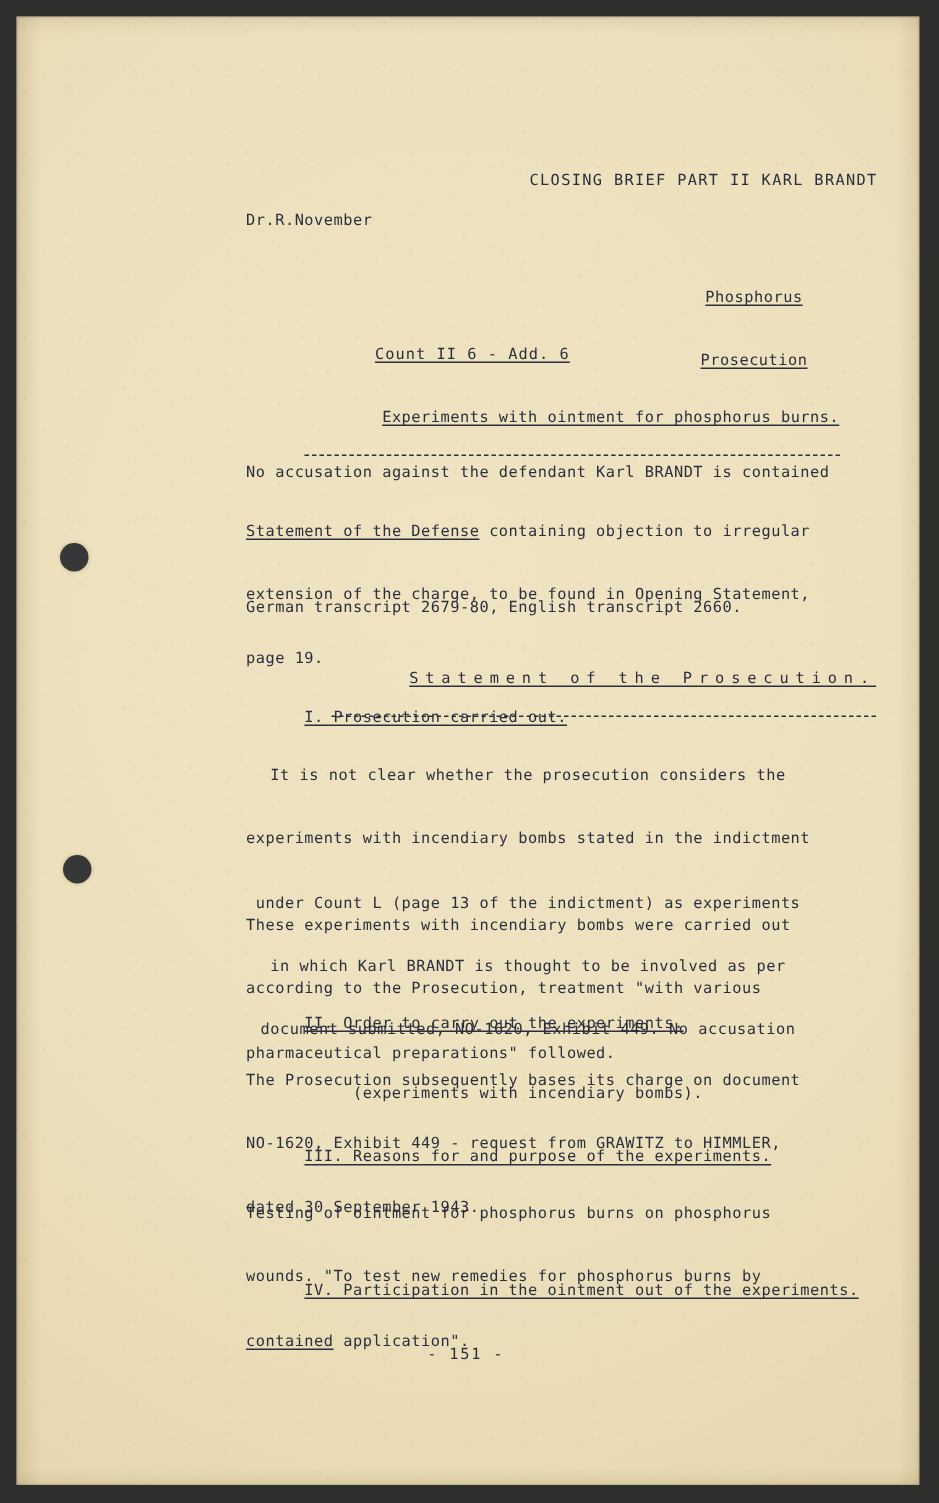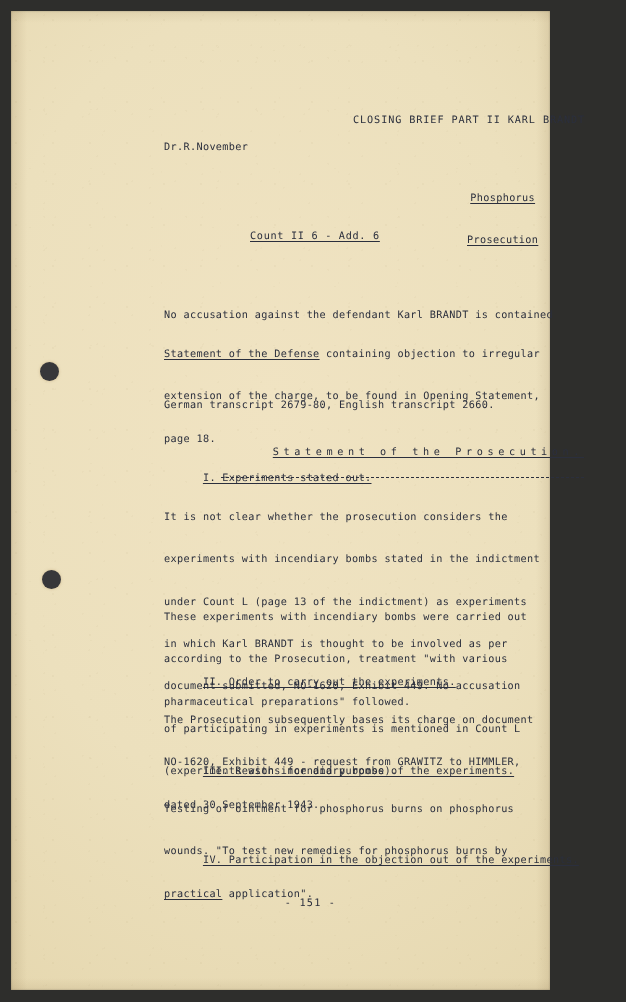--- a/index.html
+++ b/index.html
@@ -12,21 +12,21 @@
     width: 626px;
     height: 1002px;
     background: #2e2e2c;
     overflow: hidden;
     font-family: "DejaVu Sans Mono", "Liberation Mono", monospace;
   }
   .paper {
     position: absolute;
     left: 11px;
     top: 11px;
-    width: 539px;
+    width: 602px;
     height: 979px;
     background:
       radial-gradient(ellipse 120% 90% at 48% 40%, #f0e3c2 0%, #ece0bd 45%, #e6d8b0 78%, #ded0a6 100%);
     box-shadow: 0 0 2px rgba(0,0,0,0.35) inset;
   }
   .grain {
     position: absolute;
     inset: 0;
     pointer-events: none;
     opacity: 0.5;
@@ -94,21 +94,21 @@
   #doc-title      { left: 342px; top: 103px; letter-spacing: 0.9px; }
   #counsel-name   { left: 153px; top: 130px; }
   #subject-block  { left: 456px; top: 153px; text-align: center; }
   #count-line     { left: 198px; top: 205px; letter-spacing: 0.7px; }
   #section-heading{ left: 153px; top: 233px; }
   #para-no-accusation { left: 153px; top: 270px; }
   #stmt-defense   { left: 153px; top: 309px; }
   #stmt-defendant { left: 153px; top: 360px; }
   #prosecution-heading { left: 171px; top: 407px; }
   #heading-i      { left: 153px; top: 447px; }
-  #para-not-clear { left: 153px; top: 472px; }
+  #para-not-clear { left: 153px; top: 472px; text-align: center; }
   #para-buchenwald{ left: 153px; top: 572px; }
   #heading-ii     { left: 153px; top: 651px; }
   #para-order     { left: 153px; top: 675px; }
   #heading-iii    { left: 153px; top: 740px; }
   #para-reasons   { left: 153px; top: 764px; }
   #heading-iv     { left: 153px; top: 829px; }
   #para-participation { left: 153px; top: 853px; }
   #page-number    { left: 0; top: 886px; width: 599px; text-align: center; letter-spacing: 1.2px; }
 </style>
 </head>
@@ -128,52 +128,56 @@
 
     <div class="txt blk" id="subject-block">
       <span class="ln u">Phosphorus</span>
       <span class="ln u">Prosecution</span>
     </div>
 
     <div class="txt" id="count-line">
       <span class="u">Count II 6 - Add. 6</span>
     </div>
 
+    <div class="txt" id="section-heading">
+      <span class="dashed-head">
+        <span class="solid">Experiments with ointment for phosphorus burns.</span>
+      </span>
+    </div>
 
     <div class="txt blk" id="para-no-accusation">
       <span class="ln">No accusation against the defendant Karl BRANDT is contained</span>
     </div>
 
     <div class="txt blk" id="stmt-defense">
       <span class="ln"><span class="u">Statement of the Defense</span><span> containing objection to irregular</span></span>
       <span class="ln">extension of the charge, to be found in Opening Statement,</span>
-      <span class="ln">page 18.</span>
+      <span class="ln">page 19.</span>
     </div>
 
     <div class="txt blk" id="stmt-defendant">
       <span class="ln">German transcript 2679-80, English transcript 2660.</span>
     </div>
 
     <div class="txt" id="prosecution-heading">
       <span class="dashed-head">
         <span class="solid spaced">Statement of the Prosecution.</span>
       </span>
     </div>
 
     <div class="txt" id="heading-i">
-      <span class="u">I. Experiments stated out.</span>
+      <span class="u">I. Prosecution carried out.</span>
     </div>
 
     <div class="txt blk" id="para-not-clear">
       <span class="ln">It is not clear whether the prosecution considers the</span>
       <span class="ln">experiments with incendiary bombs stated in the indictment</span>
       <span class="ln">under Count L (page 13 of the indictment) as experiments</span>
       <span class="ln">in which Karl BRANDT is thought to be involved as per</span>
       <span class="ln">document submitted, NO-1620, Exhibit 449. No accusation</span>
-      <span class="ln">of participating in experiments is mentioned in Count L</span>
       <span class="ln">(experiments with incendiary bombs).</span>
     </div>
 
     <div class="txt blk" id="para-buchenwald">
       <span class="ln">These experiments with incendiary bombs were carried out</span>
       <span class="ln">according to the Prosecution, treatment "with various</span>
       <span class="ln">pharmaceutical preparations" followed.</span>
     </div>
 
     <div class="txt" id="heading-ii">
@@ -186,23 +190,23 @@
       <span class="ln">dated 30 September 1943.</span>
     </div>
 
     <div class="txt" id="heading-iii">
       <span class="u">III. Reasons for and purpose of the experiments.</span>
     </div>
 
     <div class="txt blk" id="para-reasons">
       <span class="ln">Testing of ointment for phosphorus burns on phosphorus</span>
       <span class="ln">wounds. "To test new remedies for phosphorus burns by</span>
-      <span class="ln"><span class="u">practical</span><span> application".</span></span>
+      <span class="ln"><span class="u">contained</span><span> application".</span></span>
     </div>
 
     <div class="txt" id="heading-iv">
-      <span class="u">IV. Participation in the objection out of the experiments.</span>
+      <span class="u">IV. Participation in the ointment out of the experiments.</span>
     </div>
 
 
     <div class="txt" id="page-number">- 151 -</div>
   </div>
 </div>
 
 </body></html>

